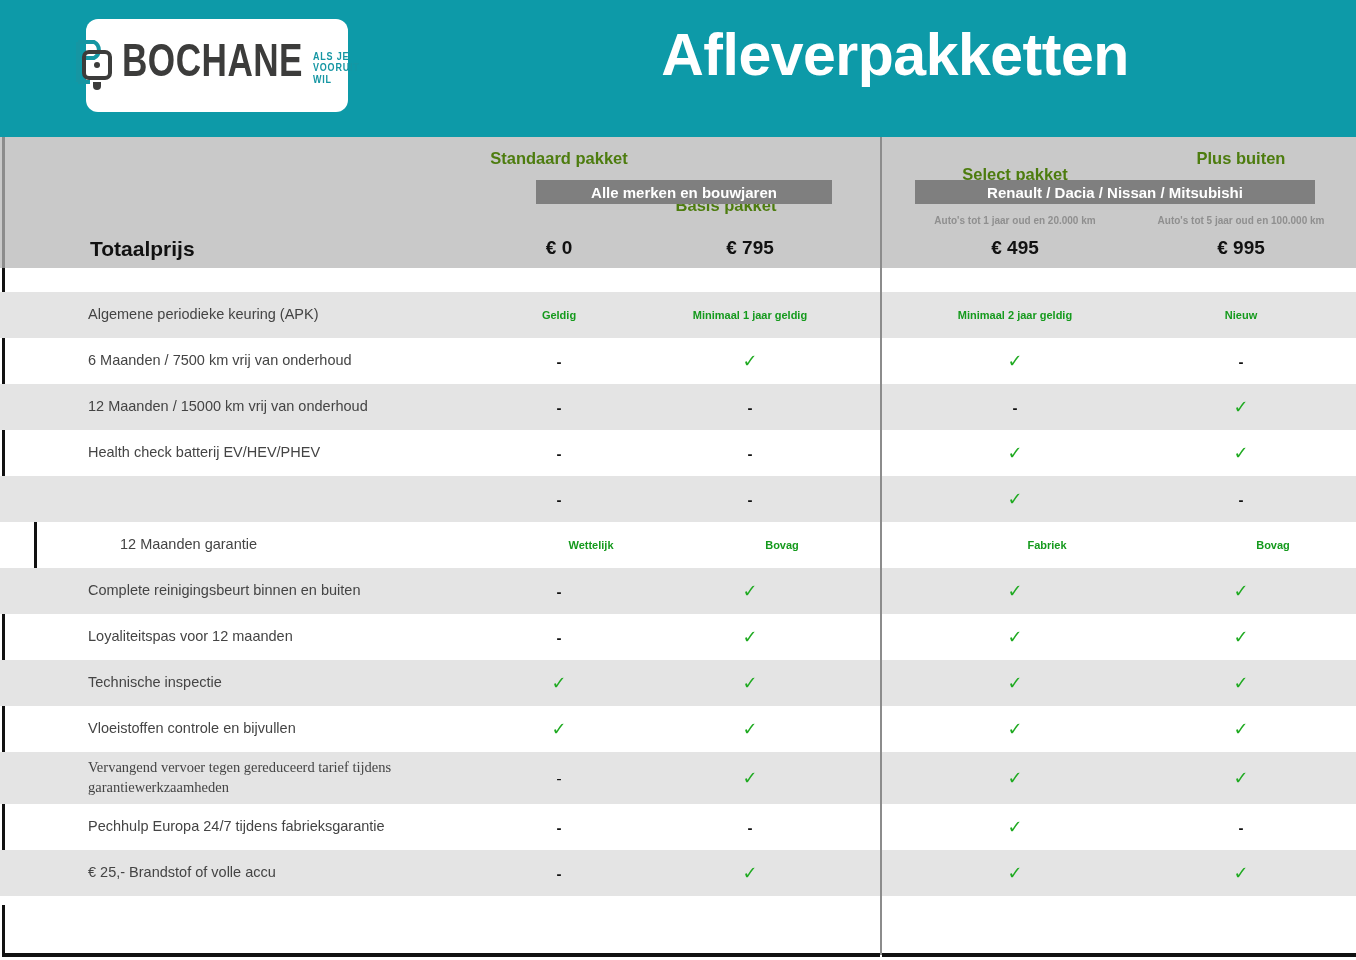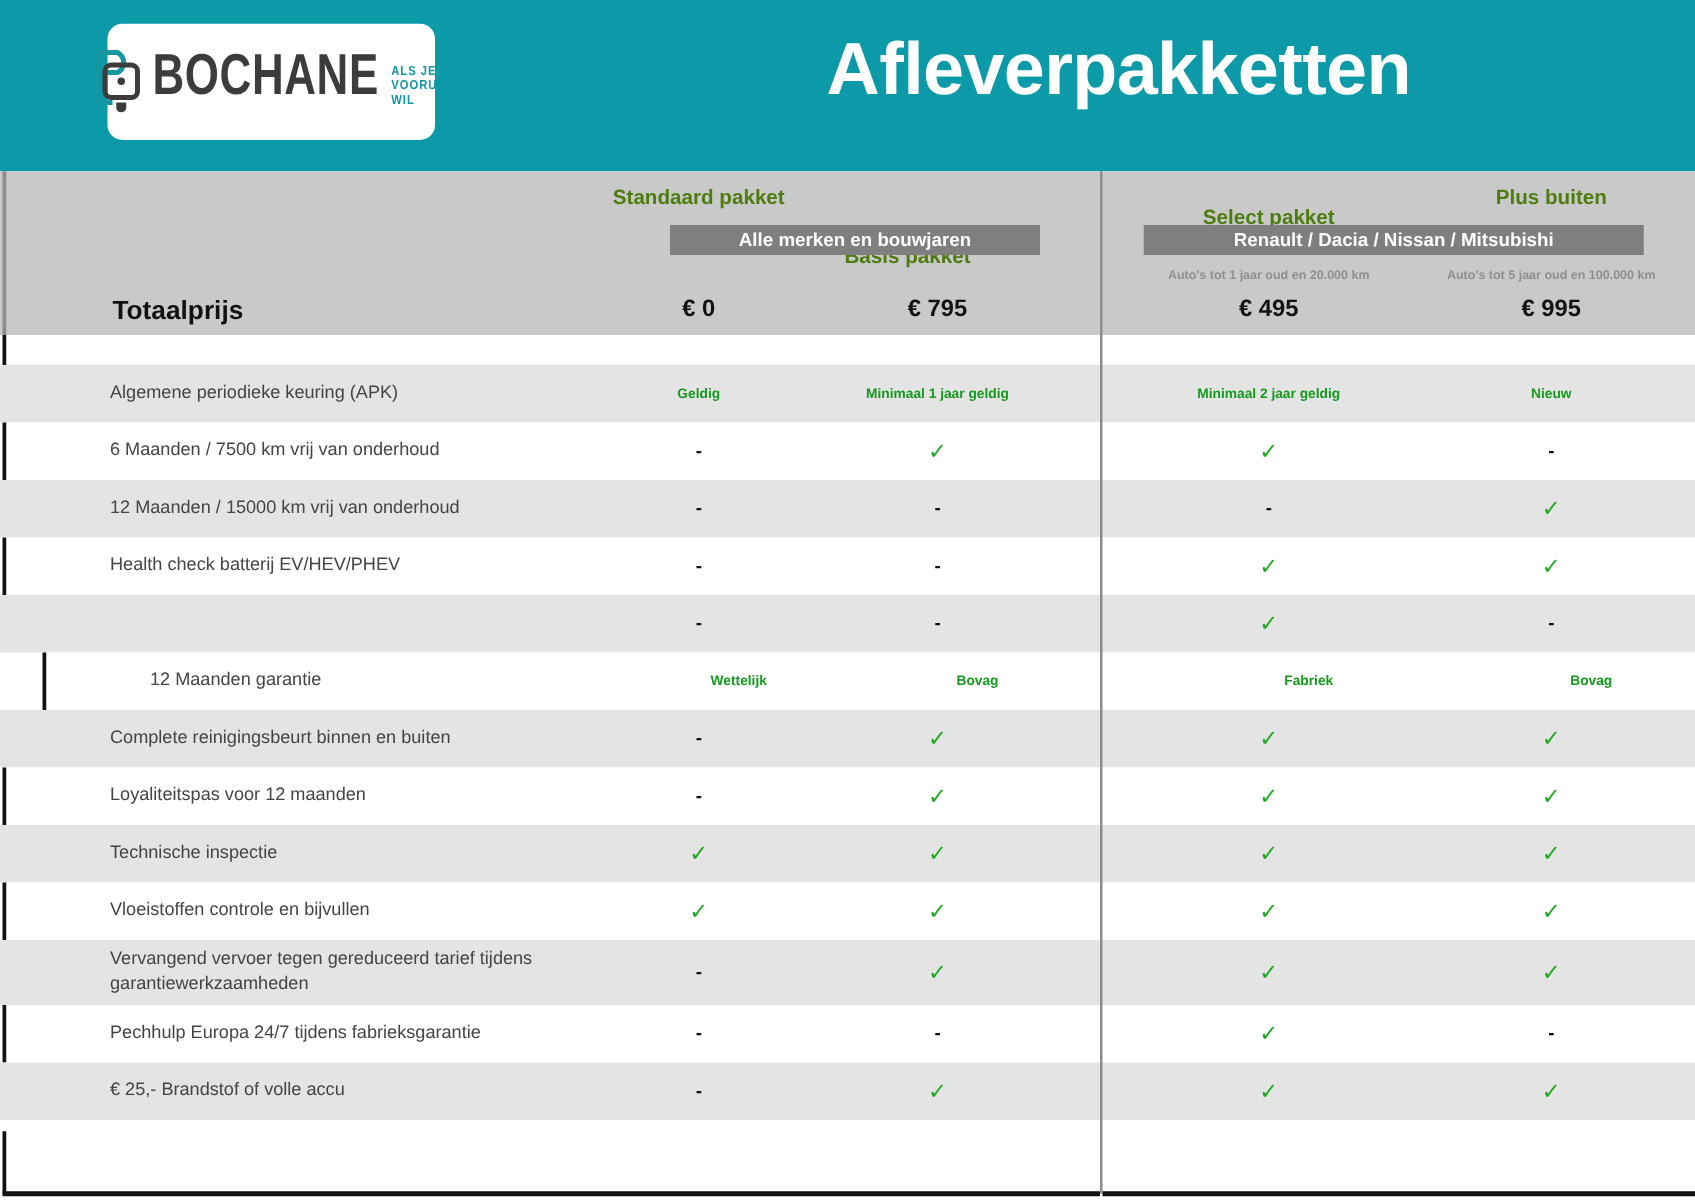--- a/index.html
+++ b/index.html
@@ -353,21 +353,21 @@
       <div class="cell check c-plus">✓</div>
     </div>
     <div class="row white" style="height: 46px;">
       <div class="tick-edge"></div>
       <div class="row-label">Vloeistoffen controle en bijvullen</div>
       <div class="cell check c-standaard">✓</div>
       <div class="cell check c-basis">✓</div>
       <div class="cell check c-select">✓</div>
       <div class="cell check c-plus">✓</div>
     </div>
-    <div class="row gray" style="height: 52px;">
+    <div class="row gray" style="height: 52px; font-family: Liberation Serif, serif;">
       <div class="row-label" style="width: 360px; white-space: normal;">Vervangend vervoer tegen gereduceerd tarief tijdens garantiewerkzaamheden</div>
       <div class="cell dash c-standaard">-</div>
       <div class="cell check c-basis">✓</div>
       <div class="cell check c-select">✓</div>
       <div class="cell check c-plus">✓</div>
     </div>
     <div class="row white" style="height: 46px;">
       <div class="tick-edge"></div>
       <div class="row-label">Pechhulp Europa 24/7 tijdens fabrieksgarantie</div>
       <div class="cell dash c-standaard">-</div>

